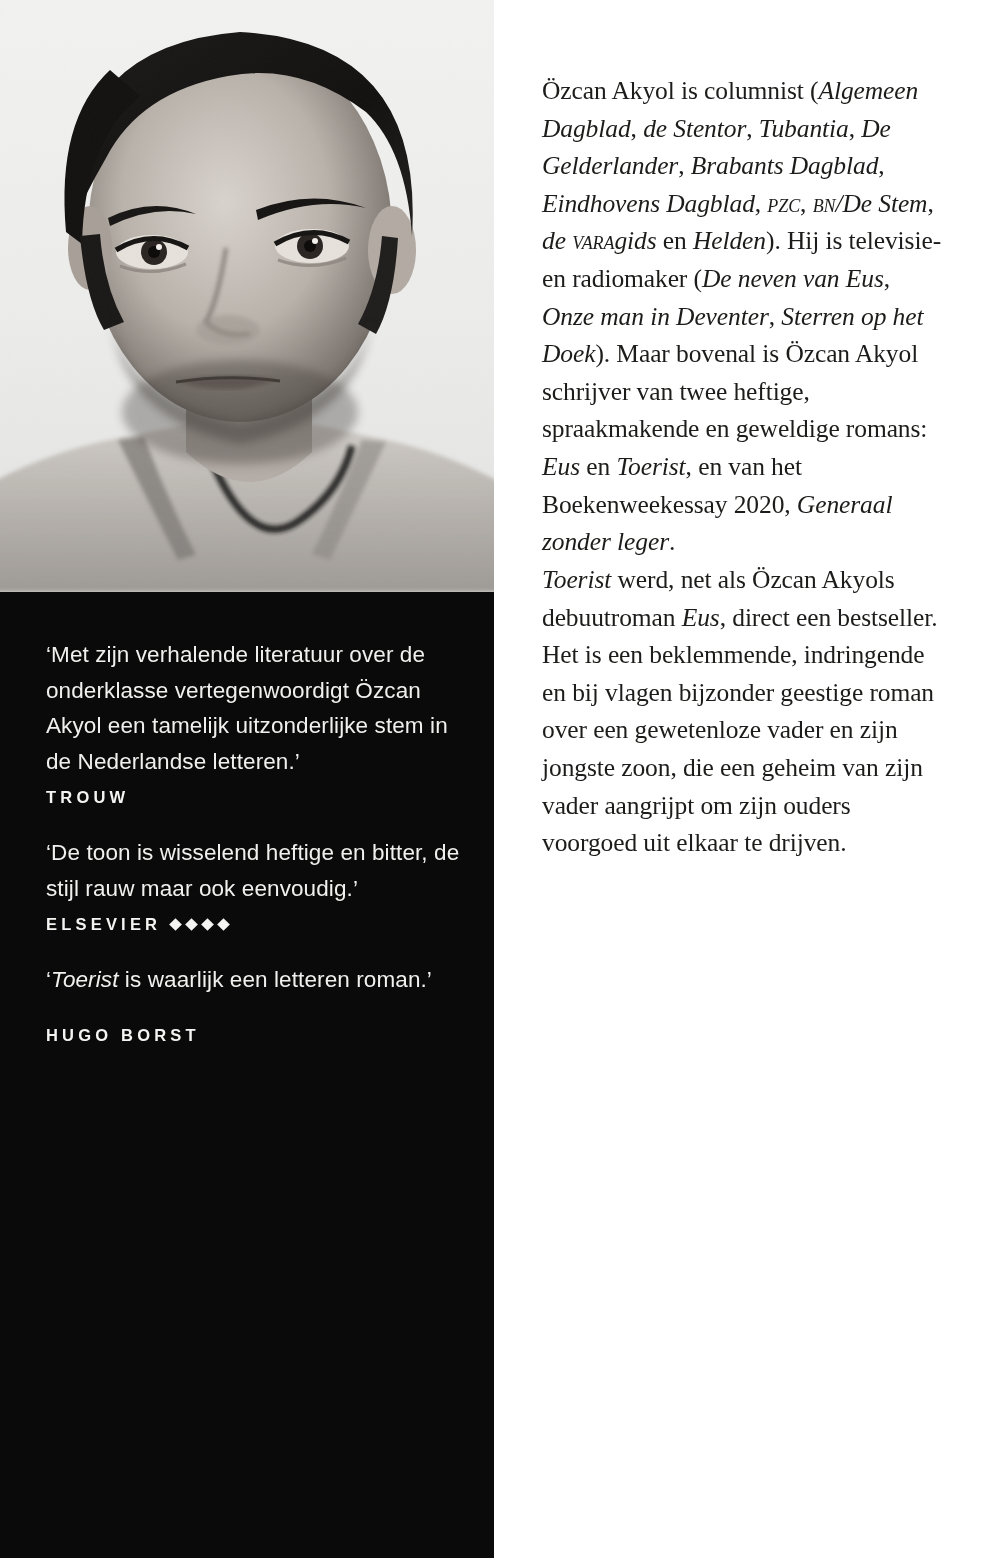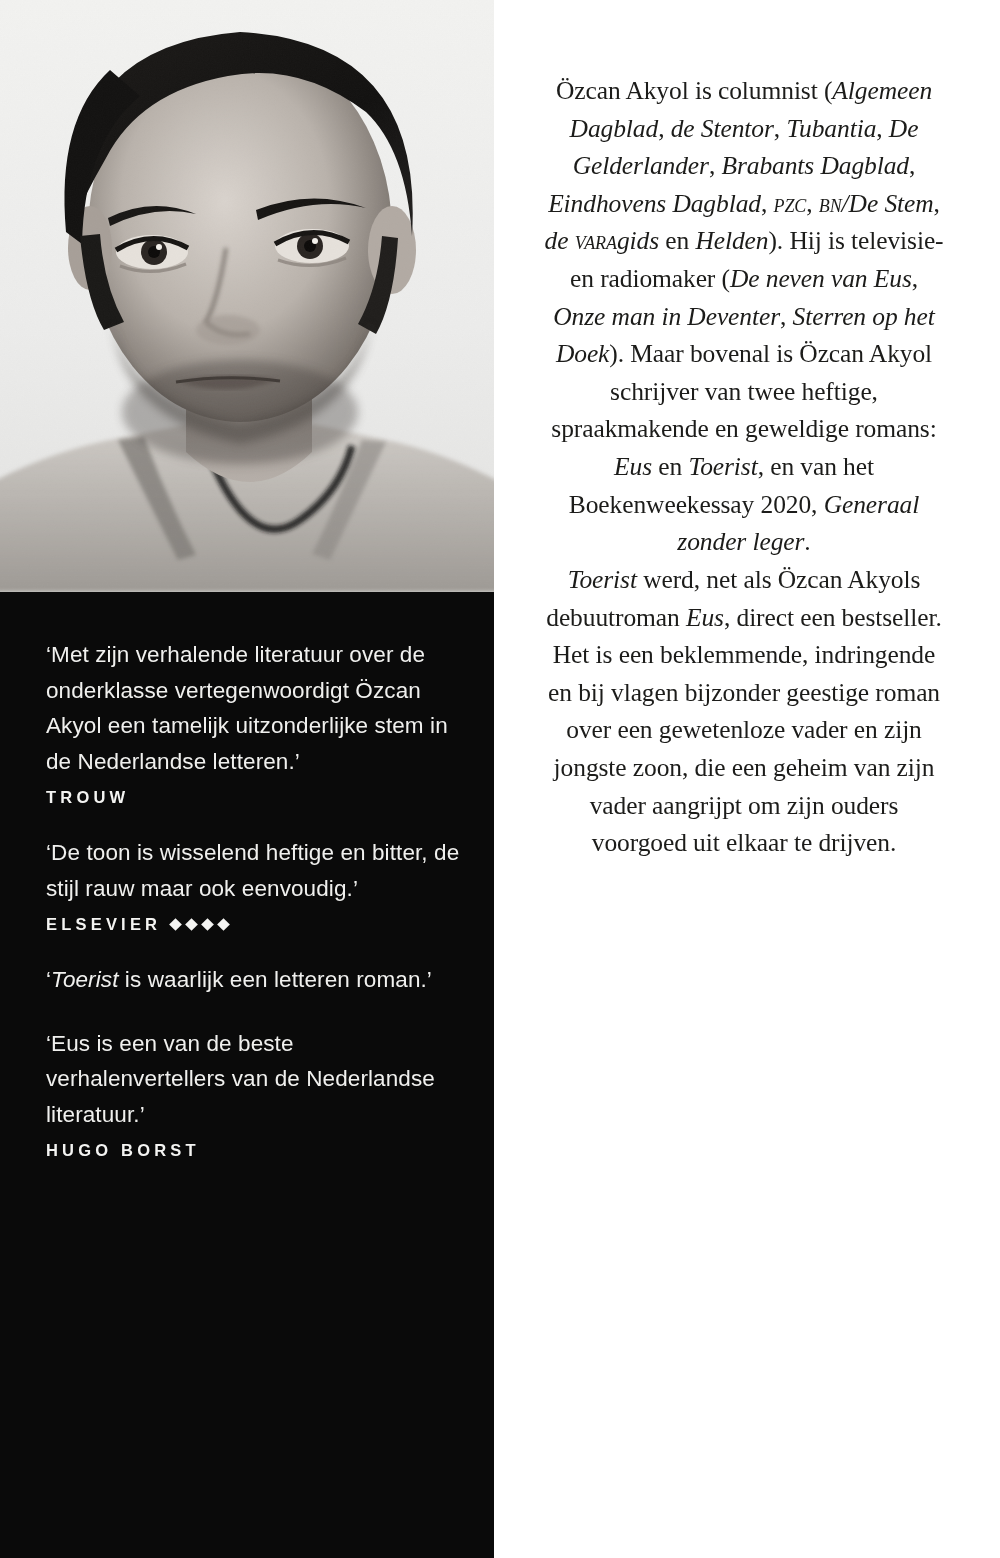--- a/index.html
+++ b/index.html
@@ -104,21 +104,20 @@
     width: 506px;
     height: 1558px;
     background: #ffffff;
   }
 
   .blurb {
     position: absolute;
     left: 48px;
     top: 72px;
     width: 404px;
-    text-align: center;
   }
 
   .blurb p {
     margin: 0;
     color: #1c1c1a;
     font-family: "Liberation Serif", serif;
     font-size: 25.5px;
     line-height: 1.475;
     letter-spacing: -0.1px;
   }
@@ -255,21 +254,20 @@
                 <i class="star"></i>
               </span>
             </p>
         </div>
 
         <div class="quote-block">
           <p class="quote-text"><span>‘</span><i>Toerist</i><span> is waarlijk een letteren roman.’</span></p>
         </div>
 
         <div class="quote-block">
-          <p class="quote-text"><span>‘Eus is een van de beste verhalenvertellers van de Nederlandse literatuur.’</span></p>
           <p class="quote-source">
               <span>HUGO BORST</span>
             </p>
         </div>
 
       </div>
     </div>
   </div>
 
   <div class="right-col">

